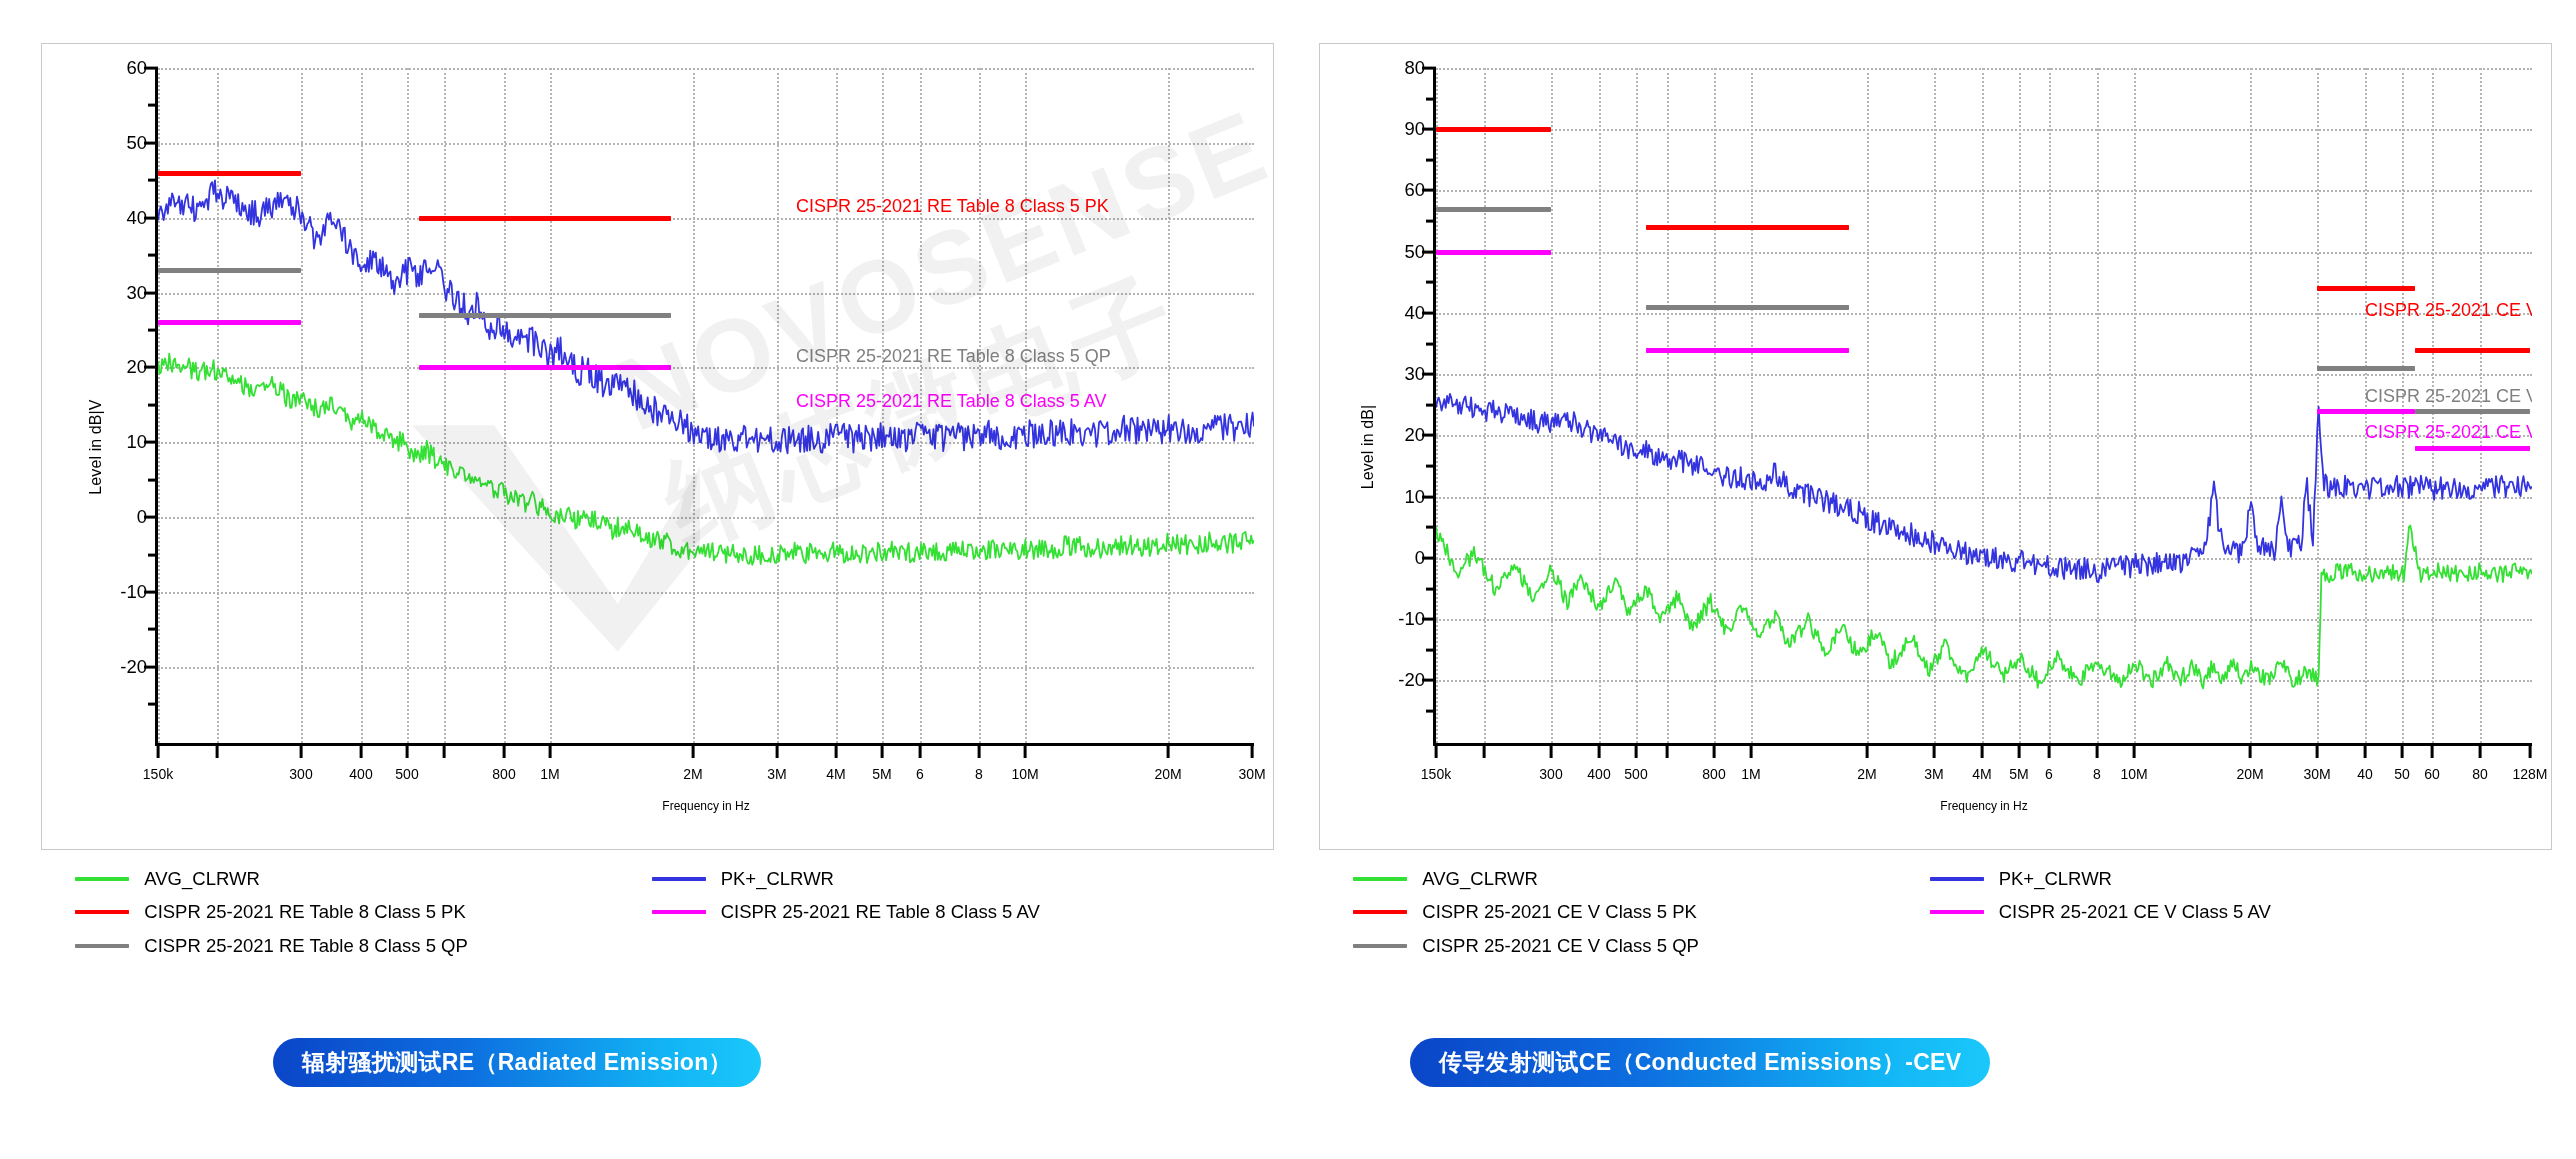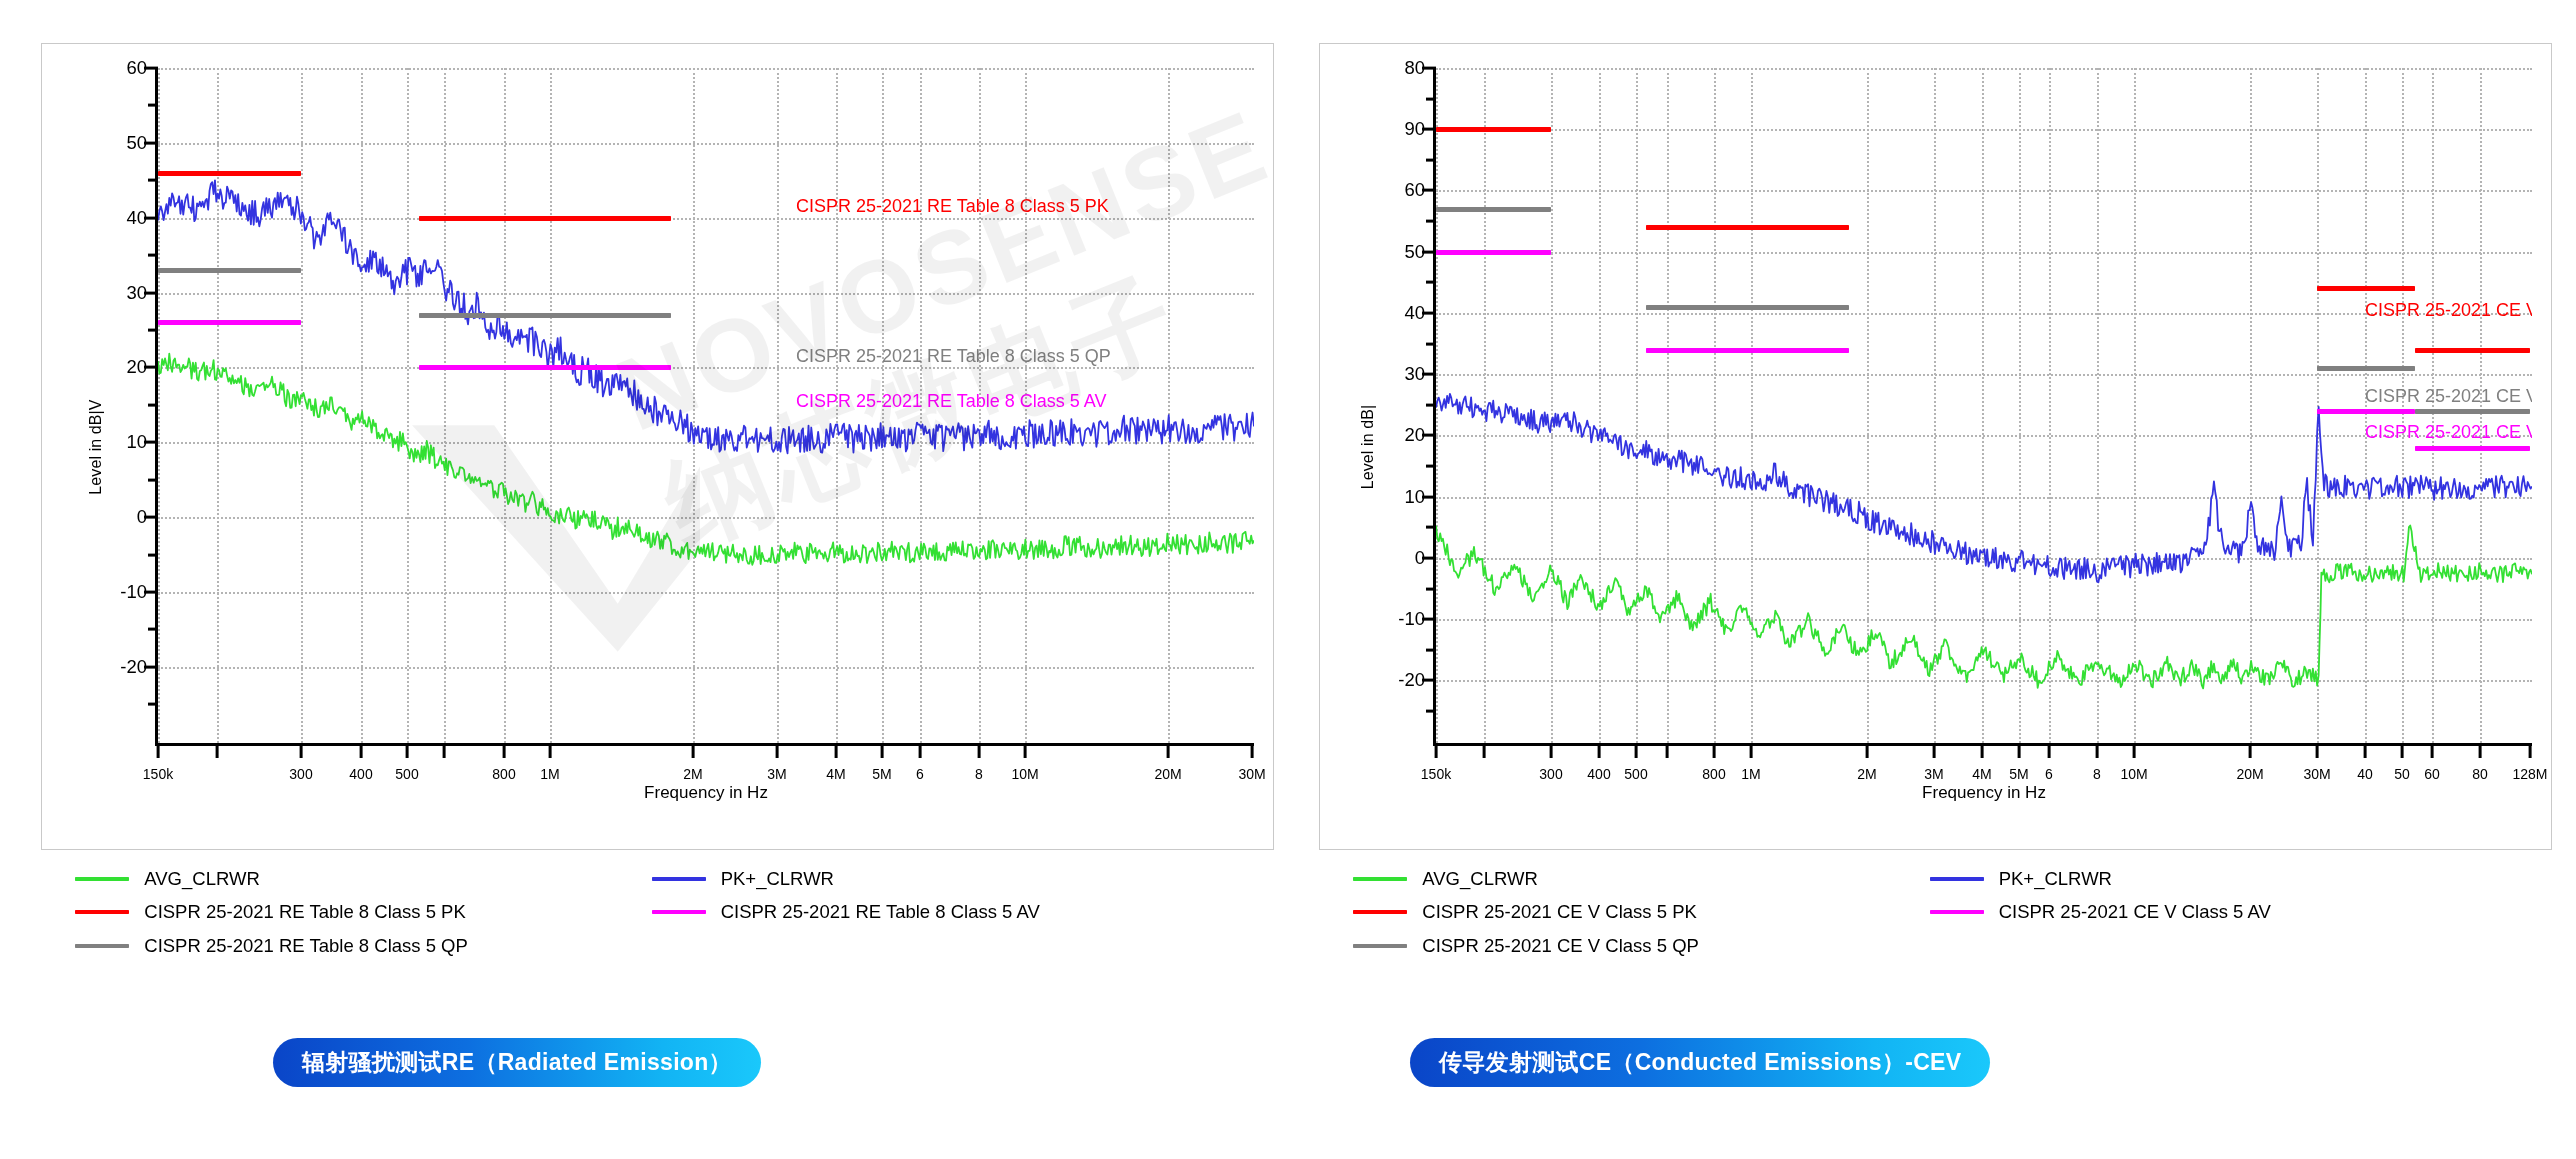--- a/index.html
+++ b/index.html
@@ -101,24 +101,24 @@
     position: absolute;
     top: 100%;
     width: 2.7px;
     height: 15px;
     background: #000;
     transform: translateX(-1.4px);
   }
   .xlabel {
     position: absolute;
     top: 100%;
-    margin-top: 40px;
+    margin-top: 56px;
     left: 50%;
     transform: translateX(-50%);
-    font-size: 17px;
+    font-size: 12px;
     color: #000;
     white-space: nowrap;
     text-align: center;
   }
 
   
   .gridline-h {
     position: absolute;
     left: 0; right: 0;
     height: 0;

